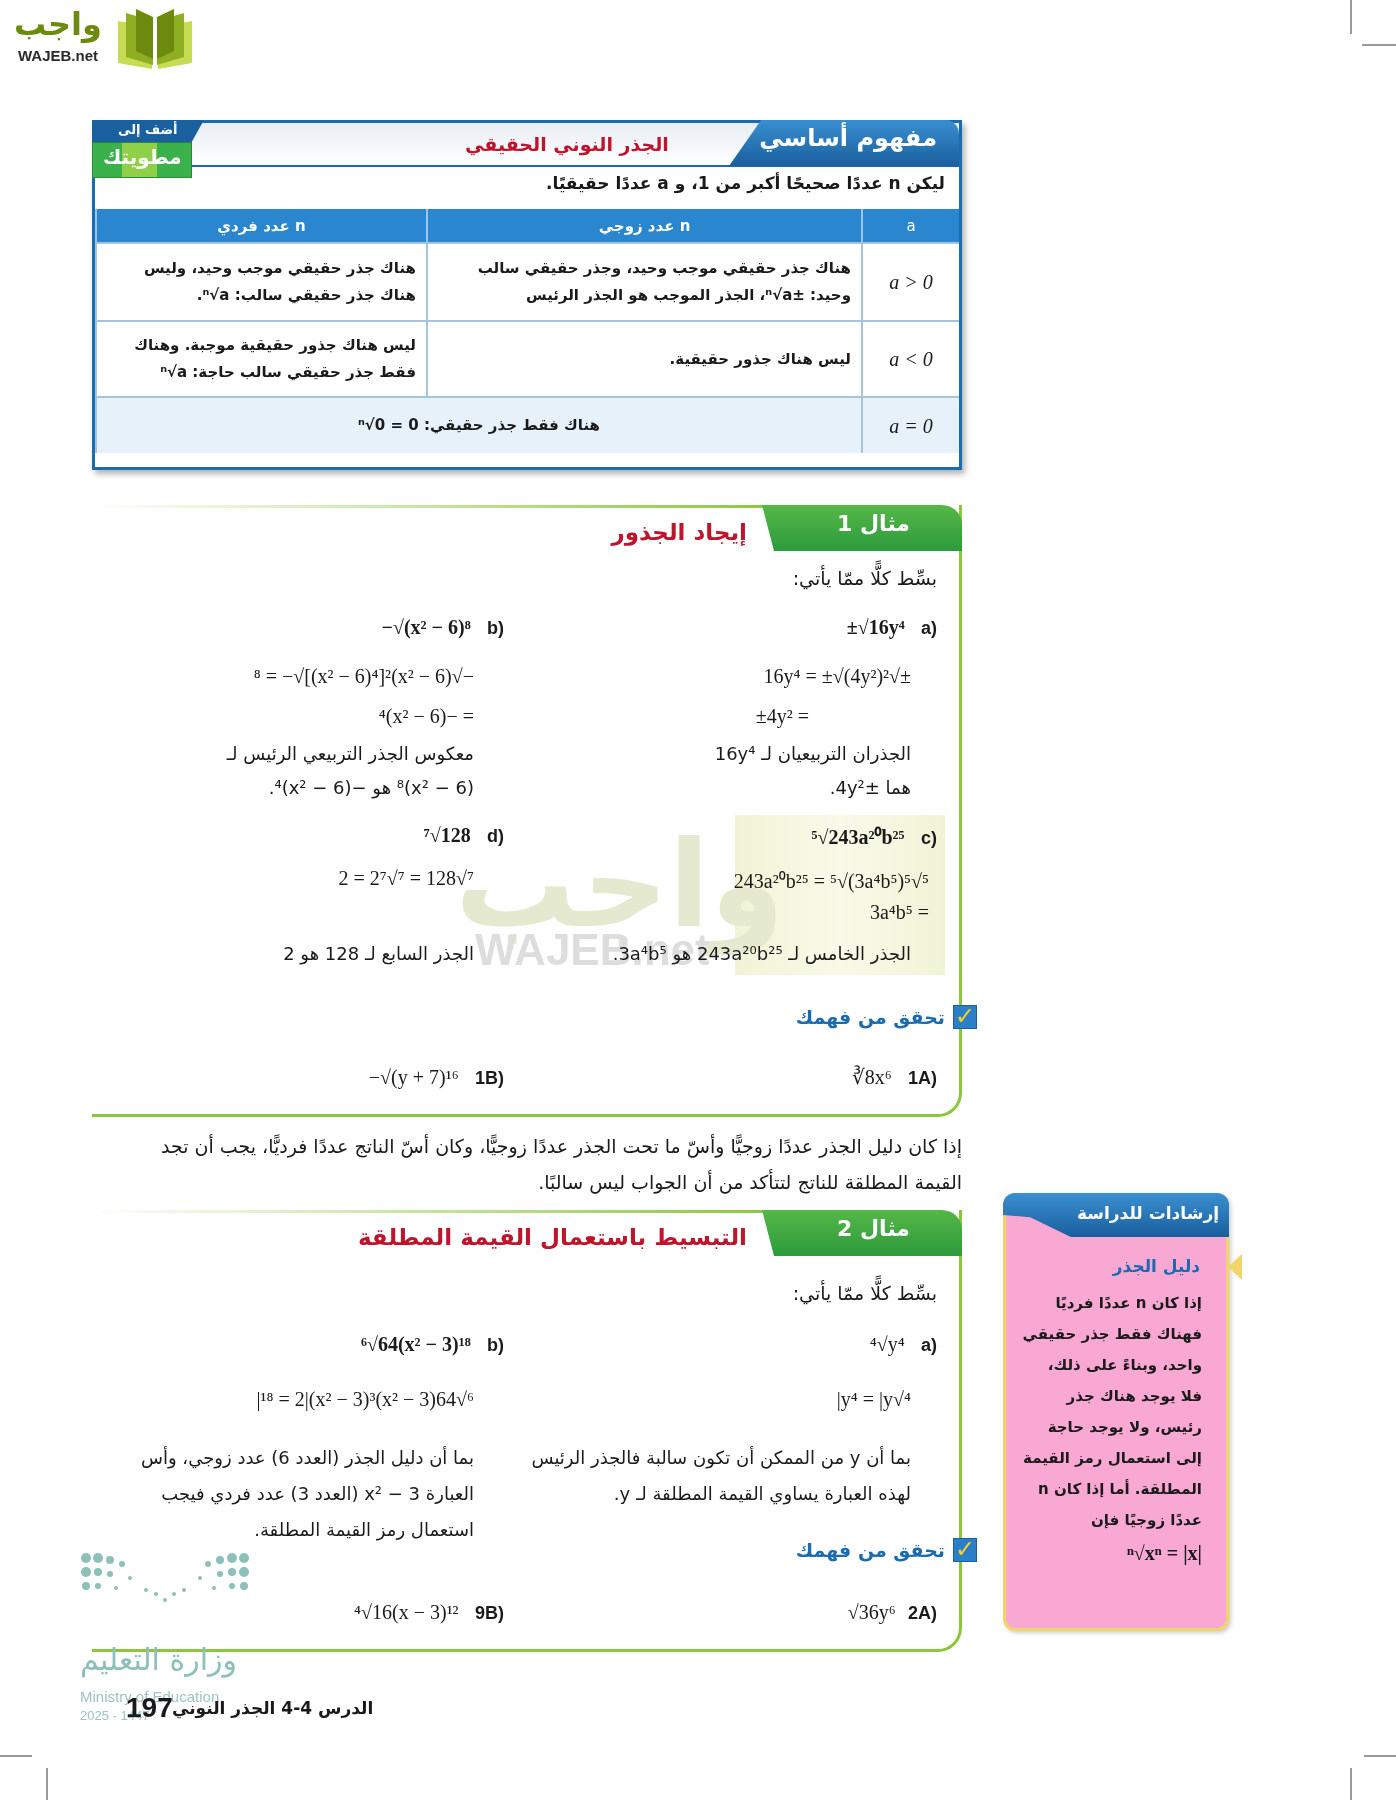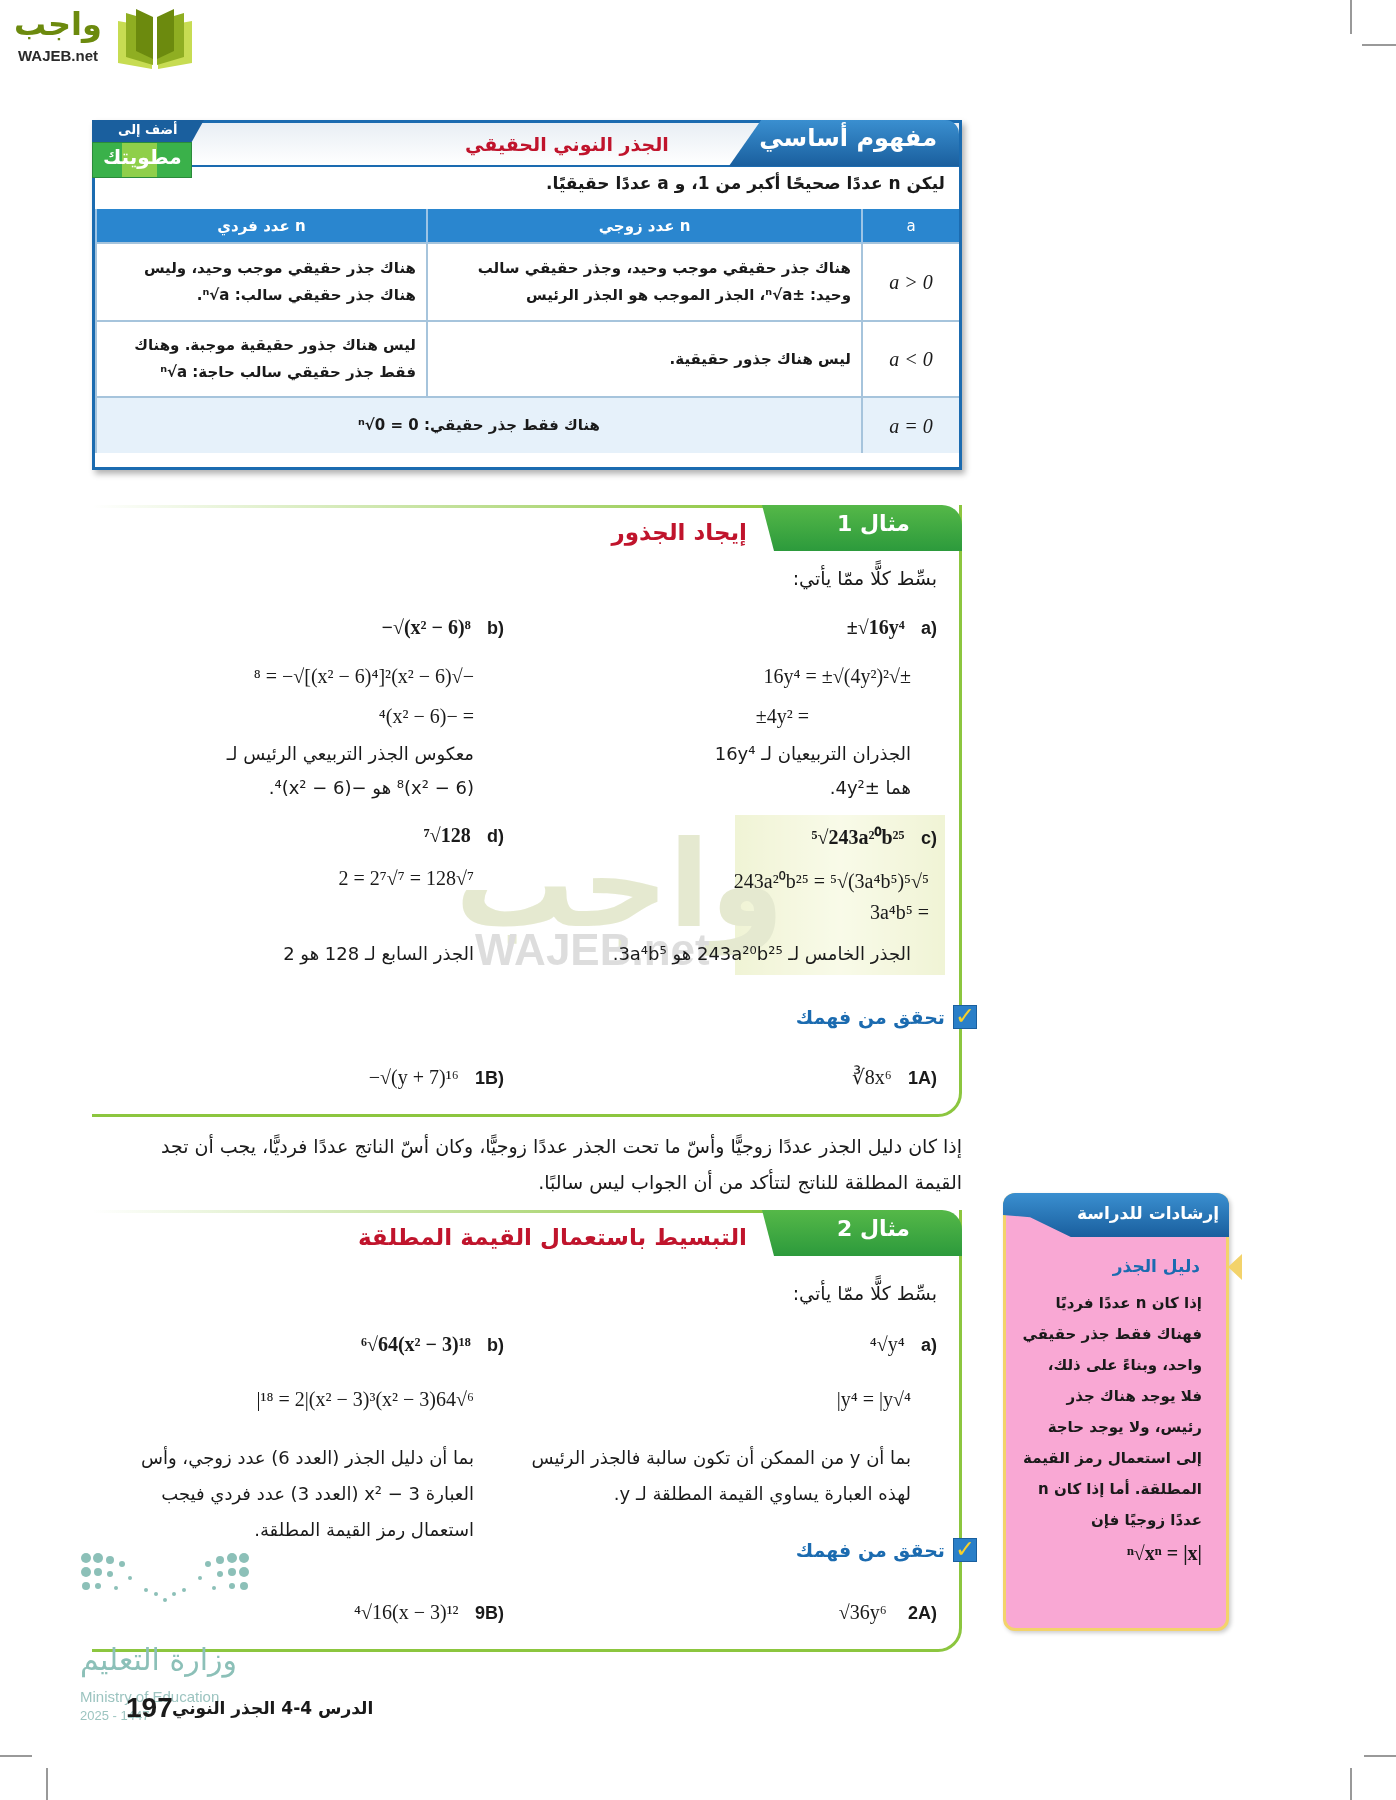--- a/index.html
+++ b/index.html
@@ -218,21 +218,21 @@
   </div>
   <div class="line math" style="right:485px;top:178px;">⁶√64(x² − 3)¹⁸ = 2|(x² − 3)³|</div>
   <div class="line ar" style="right:485px;top:230px;width:380px;white-space:normal;line-height:36px;">بما أن دليل الجذر (العدد 6) عدد زوجي، وأس العبارة x² − 3 (العدد 3) عدد فردي فيجب استعمال رمز القيمة المطلقة.</div>
 
   <div class="check-head" style="top:328px;right:-18px;">
     <span class="check-box">✓</span>
     <span class="check-label">تحقق من فهمك</span>
   </div>
   <div class="line" style="right:22px;top:390px;">
     <span class="label">(2A</span>
-    <span class="math" style="margin-right:15px;">√36y⁶</span>
+    <span class="math" style="margin-right:6px;">√36y⁶</span>
   </div>
   <div class="line" style="right:455px;top:390px;">
     <span class="label">(9B</span>
     <span class="math" style="margin-right:10px;">⁴√16(x − 3)¹²</span>
   </div>
 </div>
 
 <div class="abs tips">
   <div class="tips-head">
       <span>إرشادات للدراسة</span>

